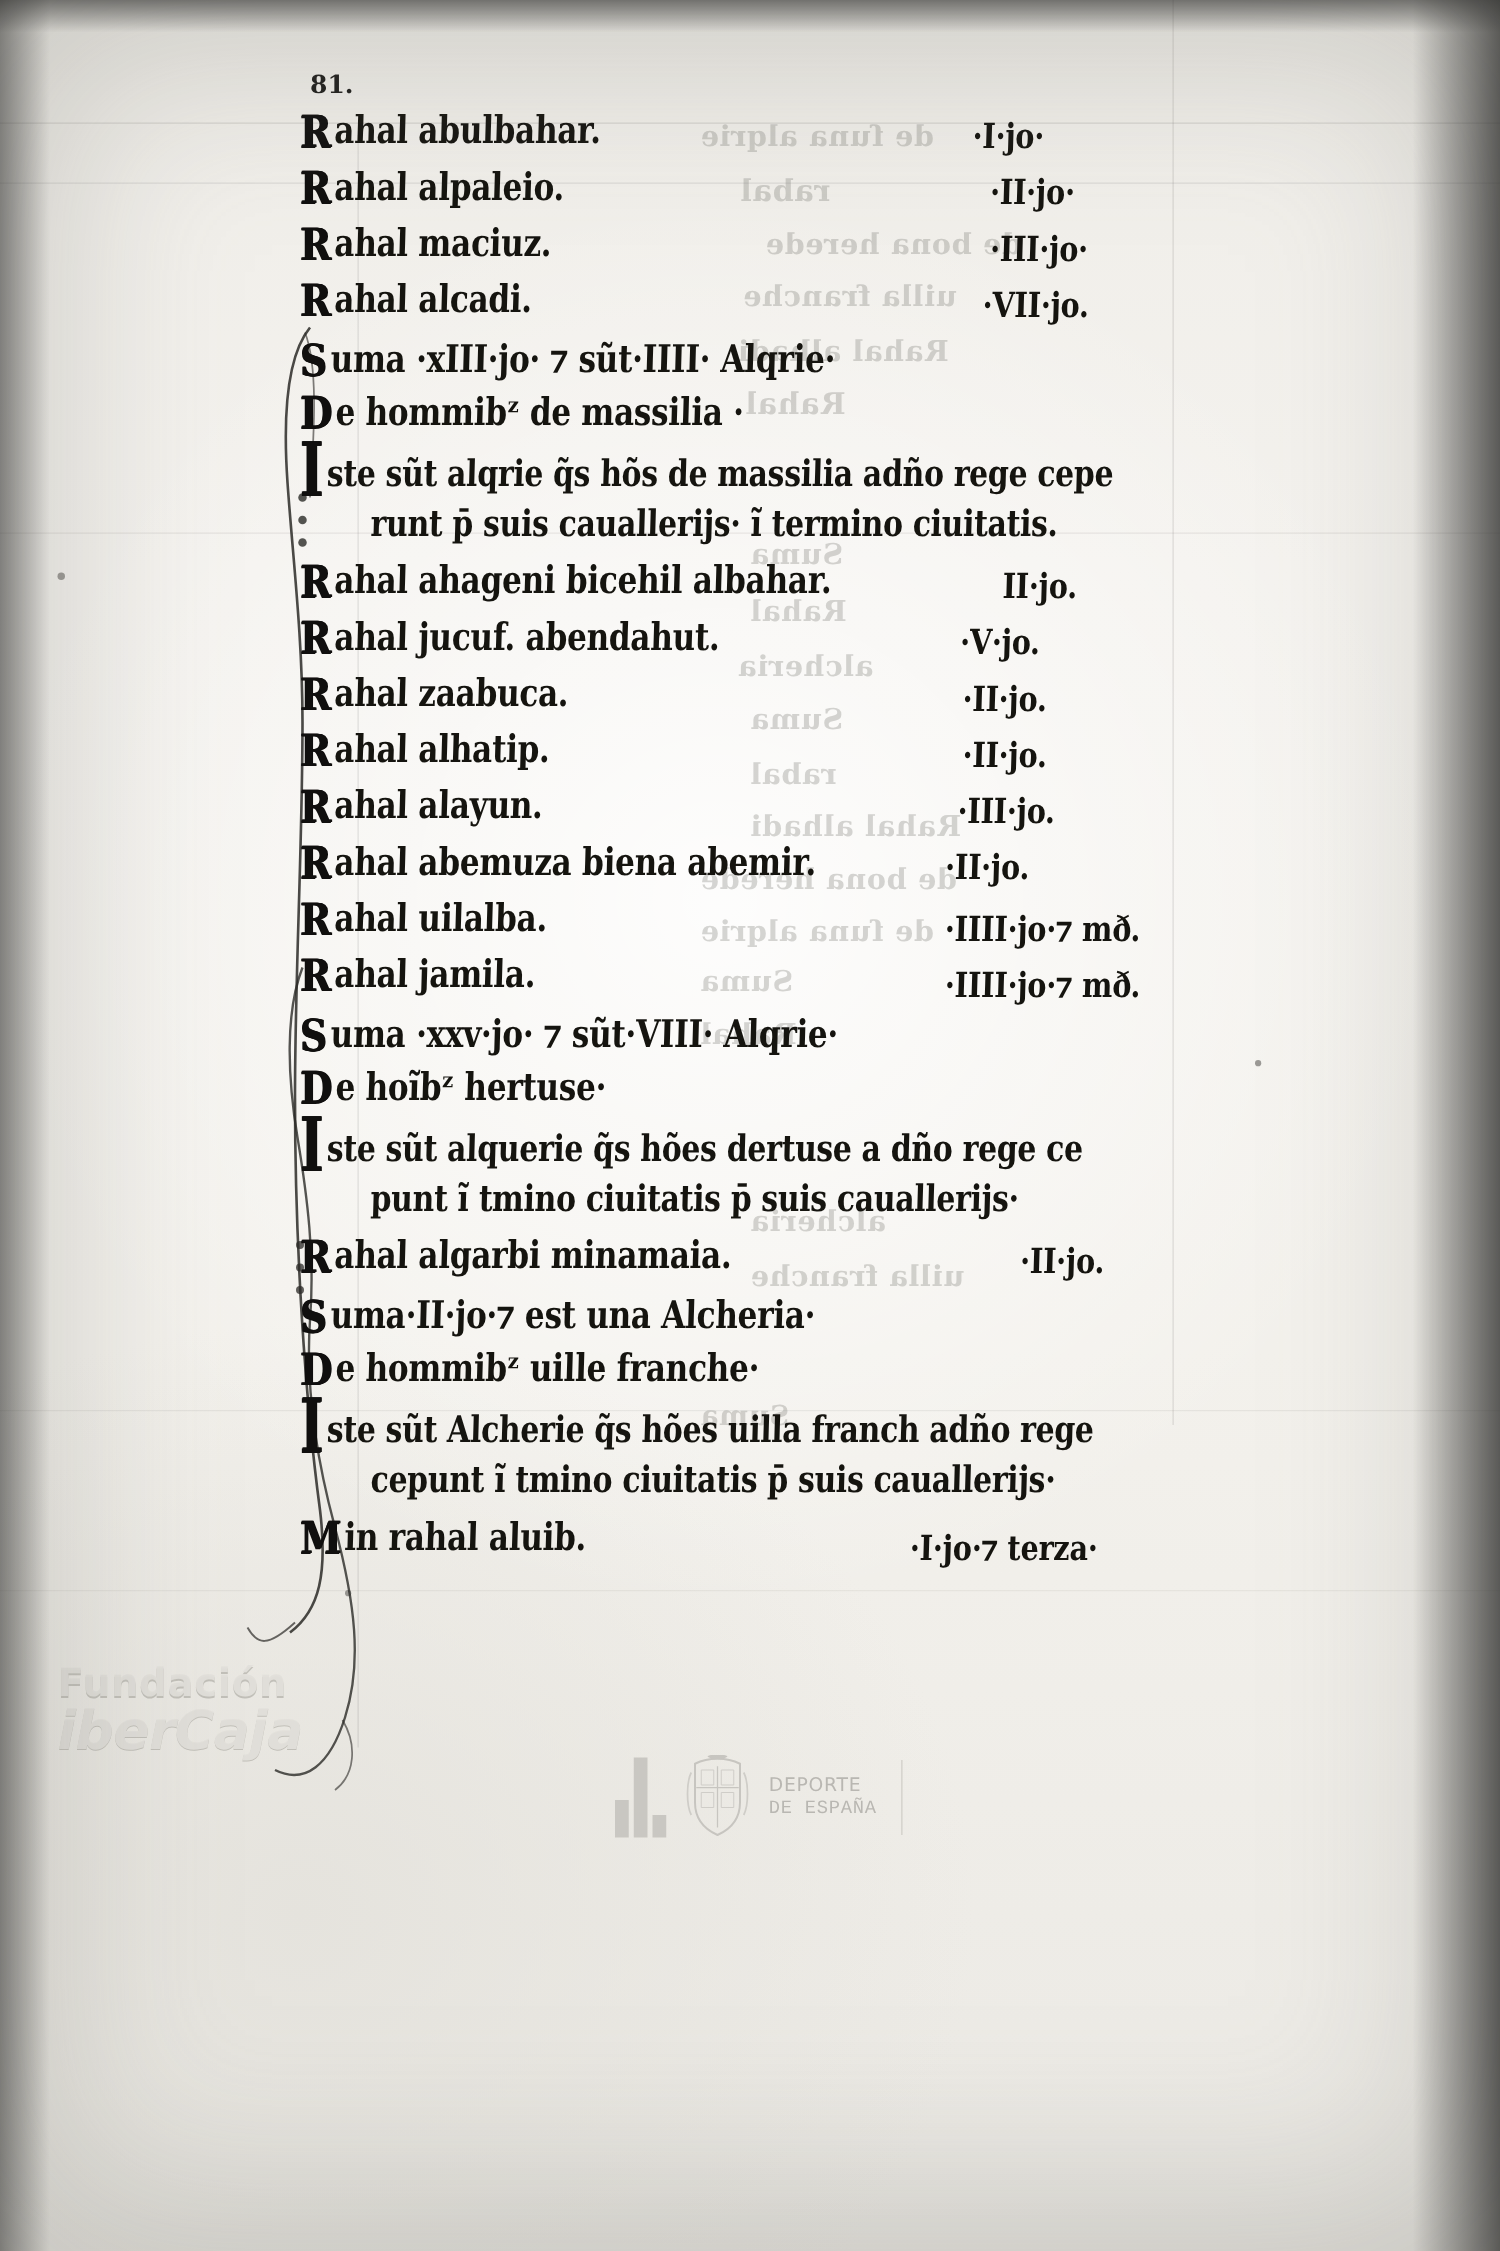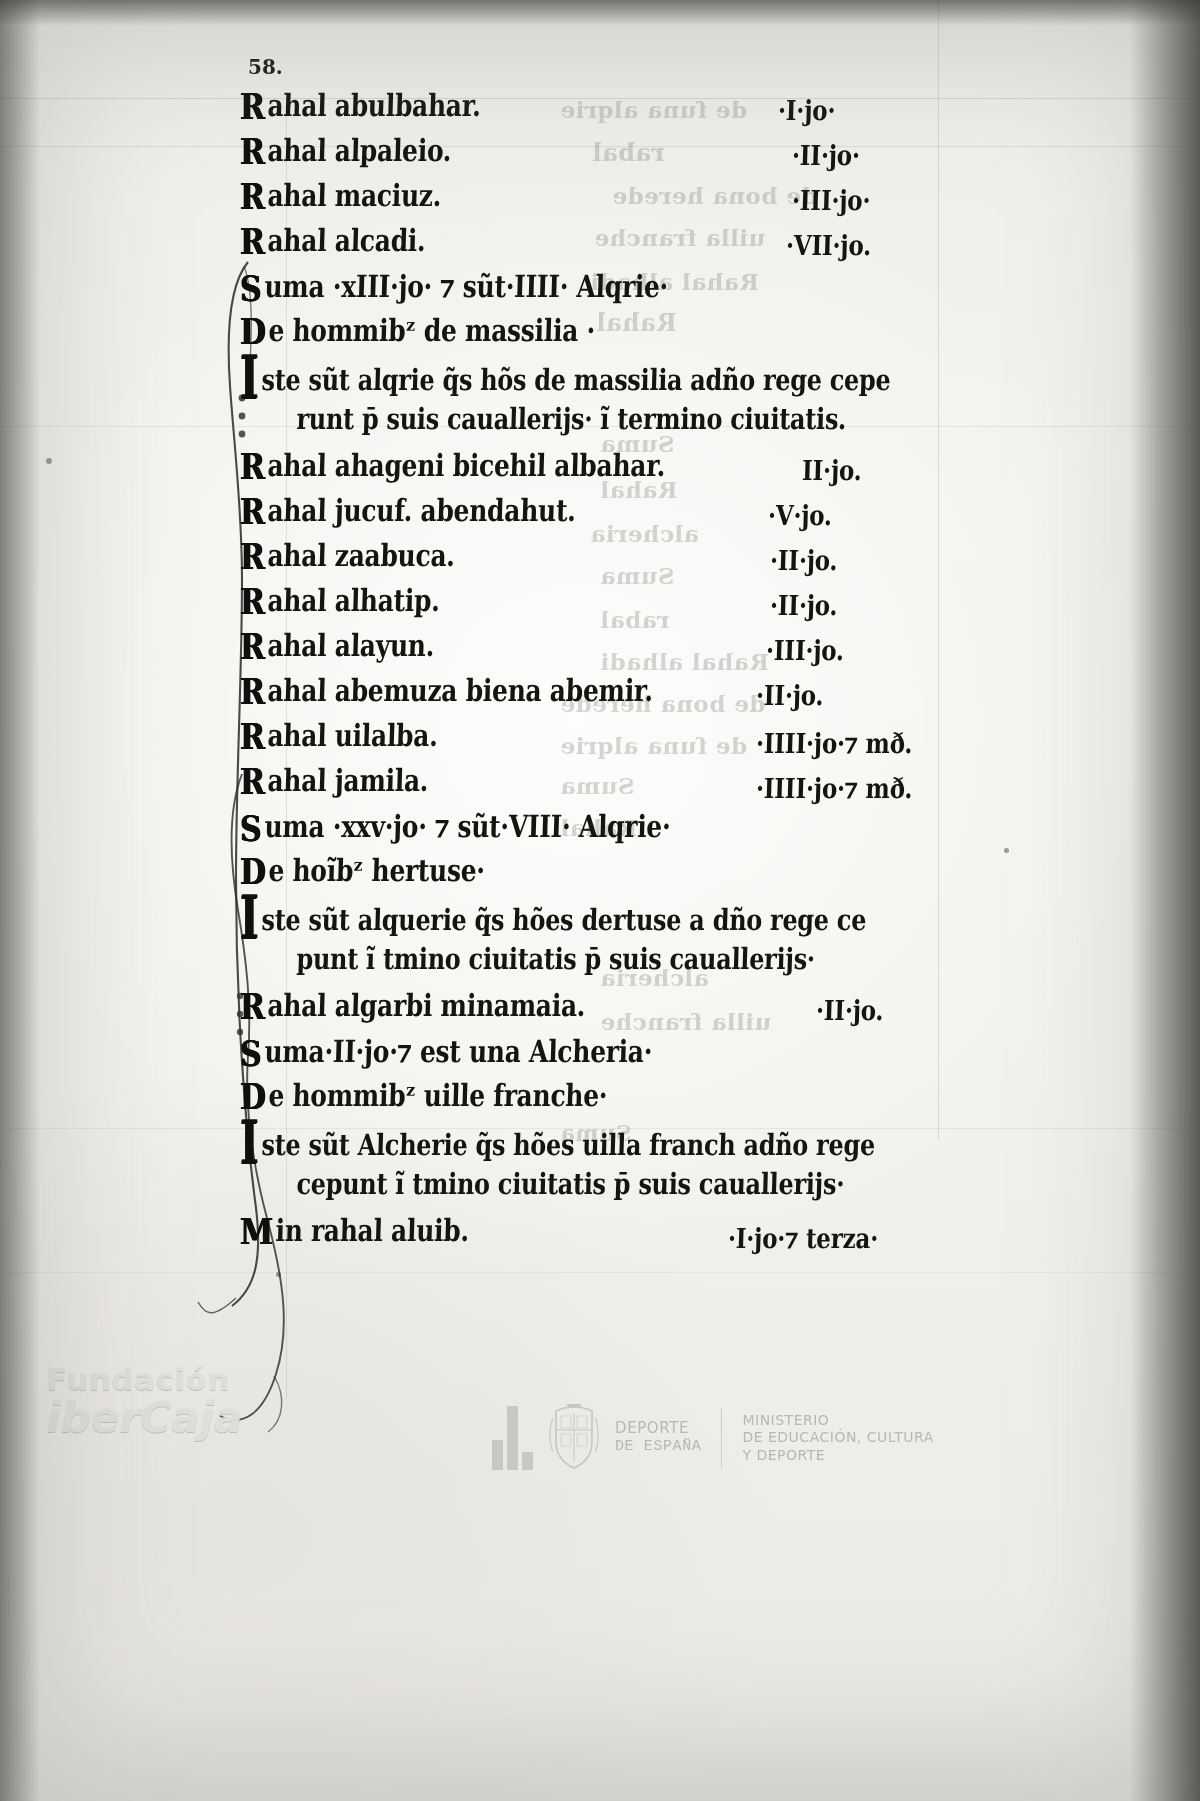--- a/index.html
+++ b/index.html
@@ -136,21 +136,21 @@
   #flourish-2 {
     position: absolute;
     left: 214px;
     top: 770px;
     pointer-events: none;
   }
   
   #watermark-ibercaja {
     position: absolute;
     left: 46px;
-    top: 1364px;
+    top: 1332px;
     color: rgba(225,223,218,0.95);
     font-family: "DejaVu Sans", sans-serif;
     font-weight: 700;
     line-height: 1.02;
     text-shadow: 0 1px 0 rgba(160,158,152,0.55);
   }
   #watermark-ibercaja .l1 { font-size: 31px; letter-spacing: 0.5px; }
   #watermark-ibercaja .l2 { font-size: 43px; letter-spacing: -0.5px; font-style: italic; }
   #gov-block {
     position: absolute;
@@ -233,21 +233,21 @@
   <div class="bleed" style="left:600px; top:606px; font-size:23px;">rabal</div>
   <div class="bleed" style="left:600px; top:648px; font-size:23px;">Rahal alhadi</div>
   <div class="bleed" style="left:560px; top:690px; font-size:23px;">de bona herede</div>
   <div class="bleed" style="left:560px; top:732px; font-size:23px;">de ſuna alqrie</div>
   <div class="bleed" style="left:560px; top:772px; font-size:23px;">Suma</div>
   <div class="bleed" style="left:560px; top:814px; font-size:23px;">Rahal</div>
   <div class="bleed" style="left:600px; top:964px; font-size:23px;">alcheria</div>
   <div class="bleed" style="left:600px; top:1008px; font-size:23px;">uilla franche</div>
   <div class="bleed" style="left:560px; top:1120px; font-size:22px;">Suma</div>
 
-  <div id="folio-number">58.</div>
+  <div id="folio-number">81.</div>
 
   <svg id="flourish" width="120" height="1070" viewBox="0 0 120 1070" fill="none">
     <path d="M52 4 C34 26 30 70 34 128 C38 186 46 250 46 320 C46 420 40 520 40 620 C40 740 48 860 60 950 C66 1000 60 1030 36 1048" stroke="#2b2a27" stroke-width="2.1" fill="none" opacity="0.85"></path>
     <path d="M48 8 C58 34 56 80 52 140" stroke="#2b2a27" stroke-width="1.4" opacity="0.6"></path>
     <circle cx="46" cy="140" r="3.4" fill="#2b2a27" opacity="0.8"></circle>
     <circle cx="46" cy="158" r="3.4" fill="#2b2a27" opacity="0.8"></circle>
     <circle cx="46" cy="176" r="3.4" fill="#2b2a27" opacity="0.8"></circle>
     <path d="M40 1040 C18 1060 10 1058 2 1044" stroke="#2b2a27" stroke-width="1.5" opacity="0.7"></path>
   </svg>
 
@@ -426,24 +426,19 @@
       <path d="M48 14 C52 22 52 40 48 48" stroke="#cfcdc8" stroke-width="1.4" fill="none"></path>
     </svg>
 
     <div class="gov-text">
       <div class="g1">DEPORTE</div>
       <div class="g2">DE ESPAÑA</div>
     </div>
 
     <div class="divider-v"></div>
 
-    <div class="min-text">
-      <div>MINISTERIO</div>
-      <div>DE EDUCACIÓN, CULTURA</div>
-      <div>Y DEPORTE</div>
-    </div>
   </div>
 
   <div class="edge-dark-left"></div>
   <div class="edge-dark-right"></div>
   <div class="edge-dark-top"></div>
   <div class="vignette"></div>
 </div>
 
 </body></html>

